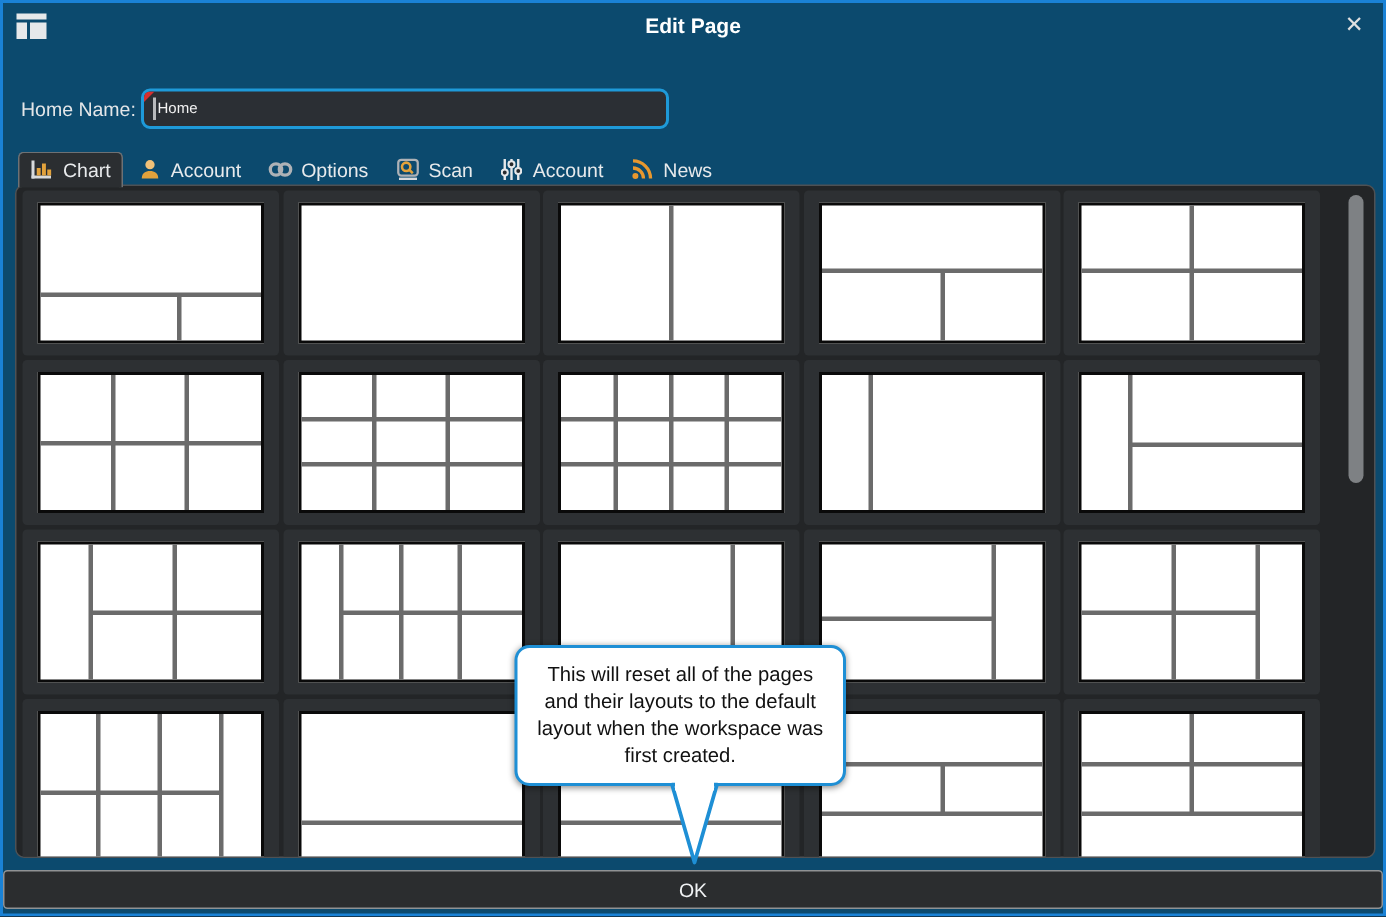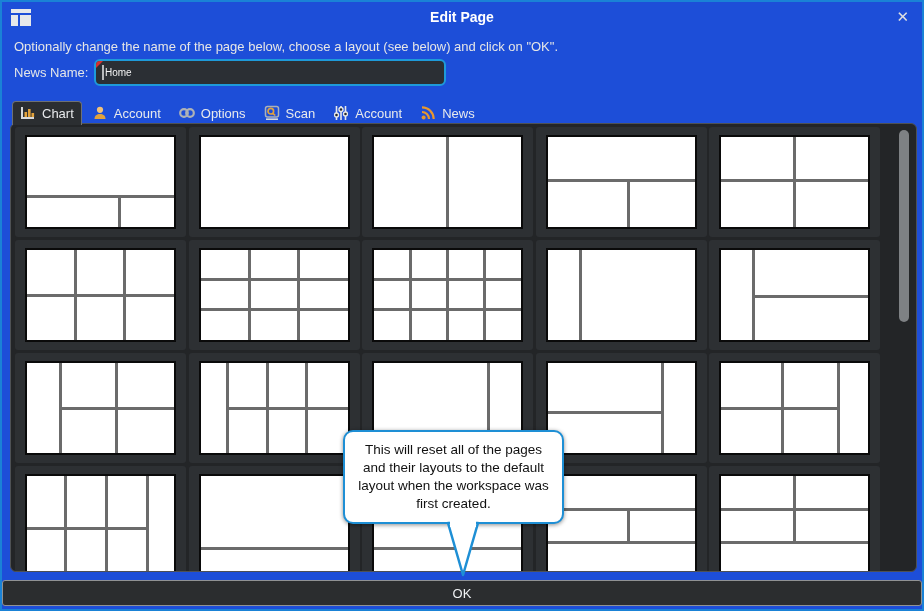--- a/index.html
+++ b/index.html
@@ -1,19 +1,19 @@
 <!DOCTYPE html>
 <html><head>
 <meta charset="utf-8">
 <style>
   html,body{margin:0;padding:0;background:#111;}
   *{box-sizing:border-box;}
   .dialog{
     position:relative;width:924px;height:611px;
-    background:#1d4ed8;border:2px solid #1a82d6;overflow:hidden;
+    background:#0c4a6e;border:2px solid #1a82d6;overflow:hidden;
     font-family:"Liberation Sans",sans-serif;color:#e4e6e8;
   }
   
   .titlebar{position:absolute;top:0;left:0;right:0;height:32px;}
   .win-icon{position:absolute;left:9px;top:7px;width:20px;height:17px;}
   .win-icon .bar{height:4px;background:#e6e8ea;margin-bottom:2px;}
   .win-icon .cols{display:flex;gap:2px;height:11px;}
   .win-icon .c1{width:7px;background:#e6e8ea;}
   .win-icon .c2{flex:1;background:#e6e8ea;}
   .title{position:absolute;left:0;right:0;top:7px;text-align:center;font-size:14px;font-weight:bold;color:#ffffff;}
@@ -68,23 +68,22 @@
       <div class="bar"></div>
       <div class="cols">
           <div class="c1"></div>
           <div class="c2"></div>
         </div>
     </div>
     <div class="title">Edit Page</div>
     <div class="close">✕</div>
   </div>
 
-  <div class="instruction">Optionally change the name of the page below, choose a layout (see below) and click on "OK".</div>
-
-  <div class="name-label">News Name:</div>
+
+  <div class="name-label">Home Name:</div>
   <div class="input-wrap">
     <div class="corner-flag"></div>
     <span class="caret"></span>
     <span class="input-text">Home</span>
   </div>
 
   <div class="tabbar" id="tabbar">
       <div class="tab active">
         <span class="ticon">
           <svg width="16" height="16" viewBox="0 0 16 16">

